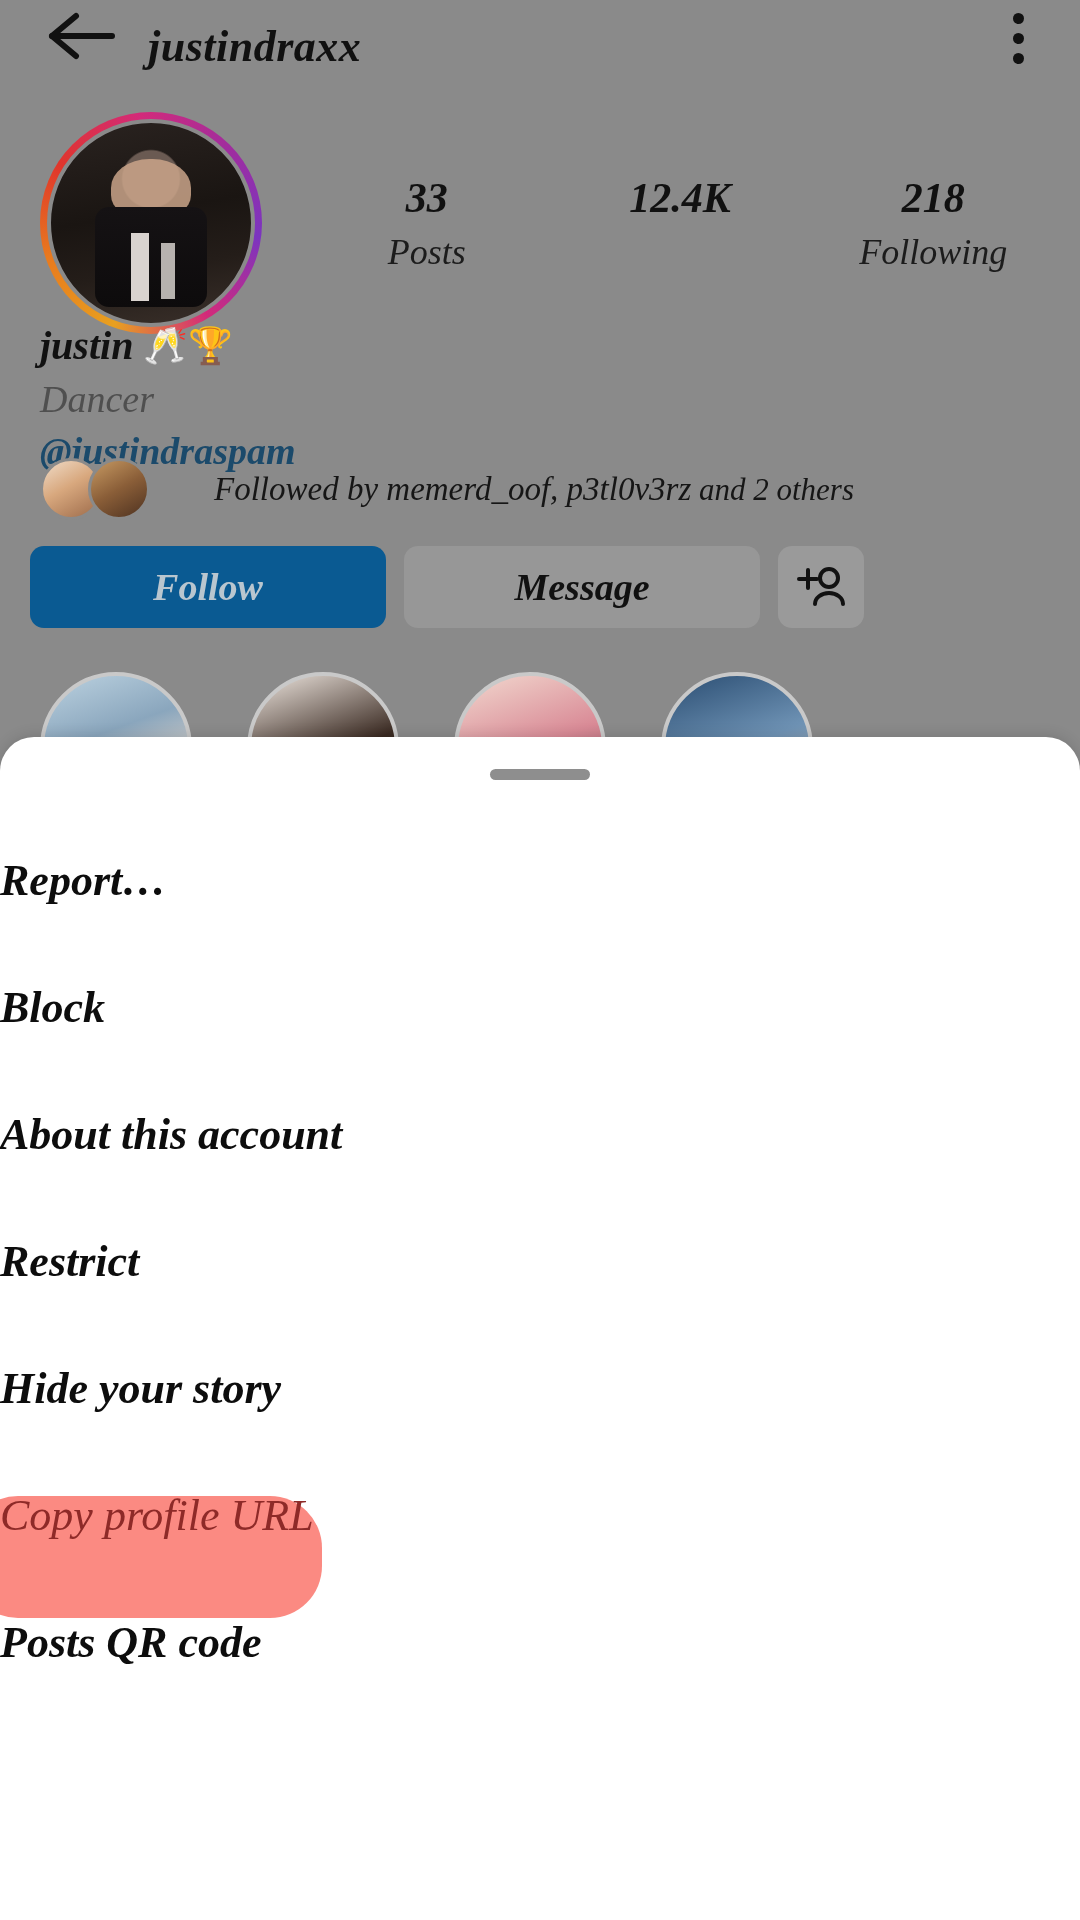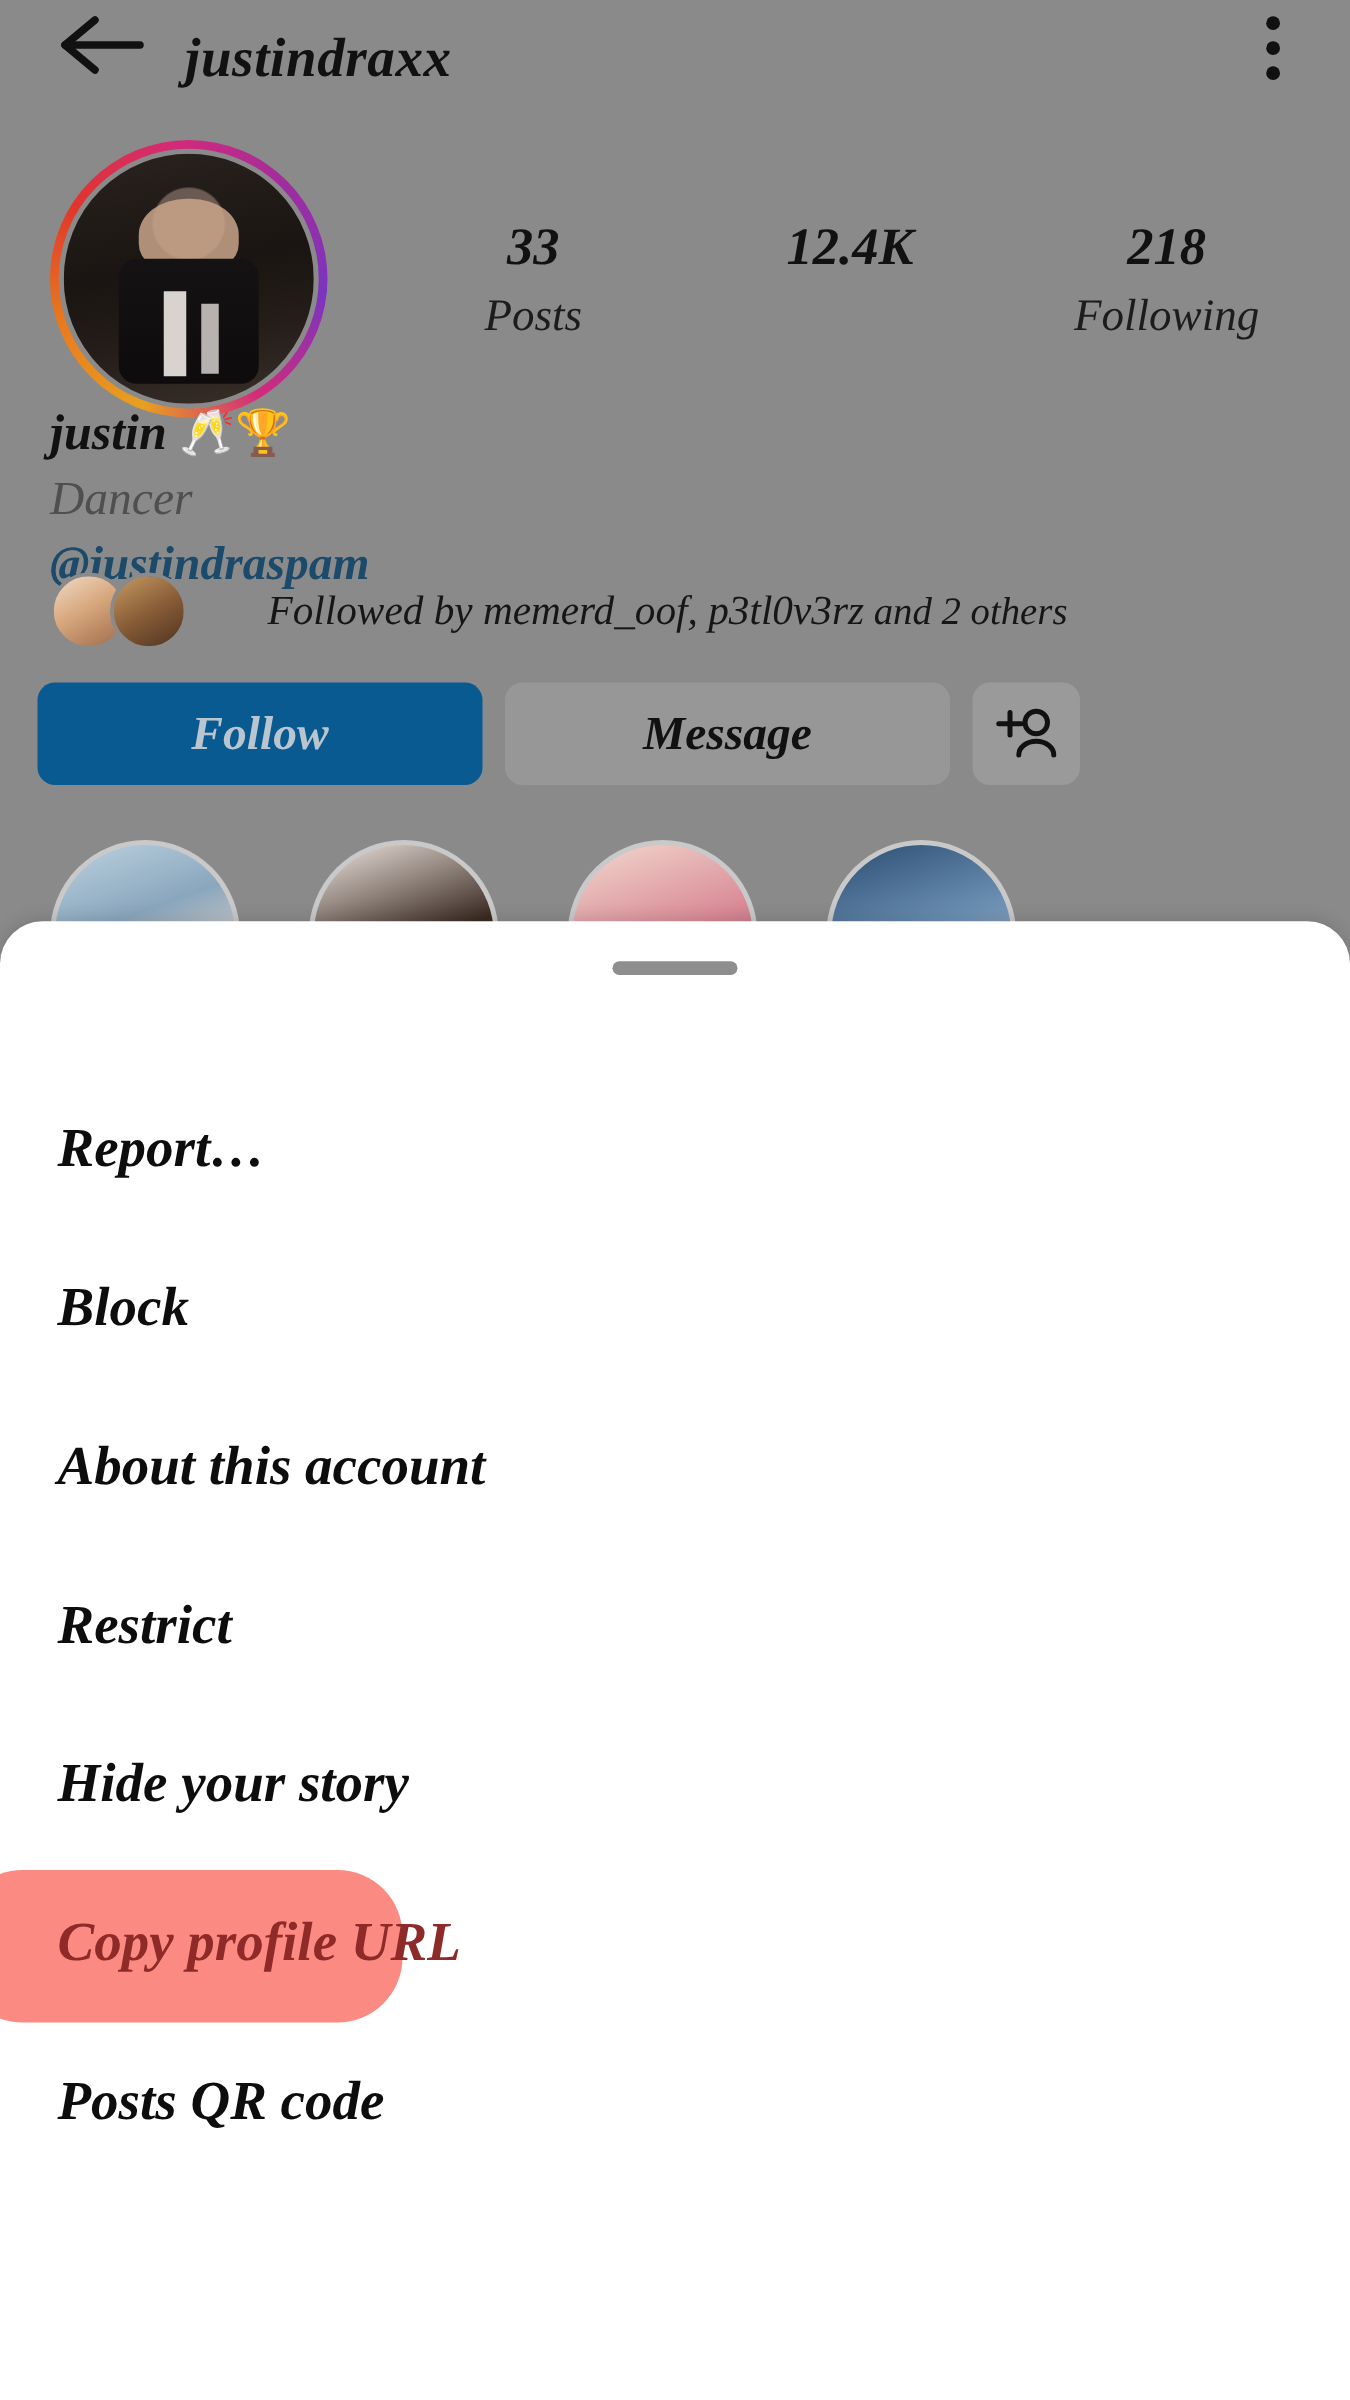--- a/index.html
+++ b/index.html
@@ -126,32 +126,31 @@
     position:absolute; left:0; bottom:0; width:1080px; height:1183px;
     background:#fff; border-radius:34px 34px 0 0;
     box-shadow:0 -2px 14px rgba(0,0,0,.12);
   }
   .grabber {
     position:absolute; top:32px; left:50%; transform:translateX(-50%);
     width:100px; height:11px; border-radius:6px; background:#8e8e8e;
   }
   .menu { position:absolute; top:118px; left:0; width:100%; }
   .menu-item {
-    position:relative; height:127px; display:flex; align-items:center;
-    padding-left:46px;
+    position:relative; height:127px; display:flex; 
   }
   .menu-item .label {
     font-size:44px; font-style:italic; font-weight:bold; color:#0d0d0d;
     position:relative; z-index:2;
   }
   .menu-item.highlighted .hl-bg {
     position:absolute; left:-34px; top:6px; width:356px; height:122px;
     border-radius:52px; background:#fb8a82; z-index:1;
   }
-  .menu-item.highlighted .label { color:#8e2a28; font-weight:bold; }
+  .menu-item.highlighted .label { color:#8e2a28; font-weight:normal; }
 </style>
 </head>
 <body>
 
 <div id="app">
 
   <div class="profile-layer">
 
     <div class="topbar">
       <div class="back-icon">

